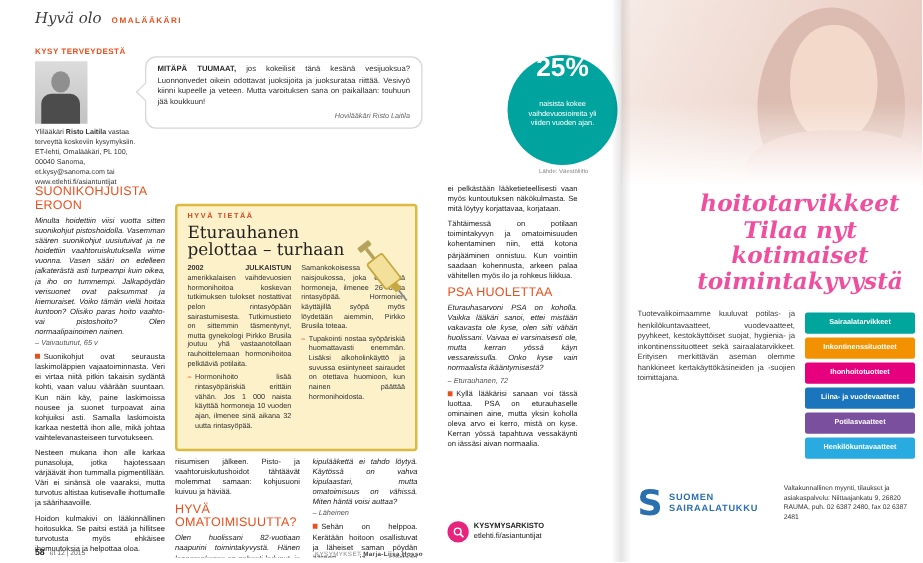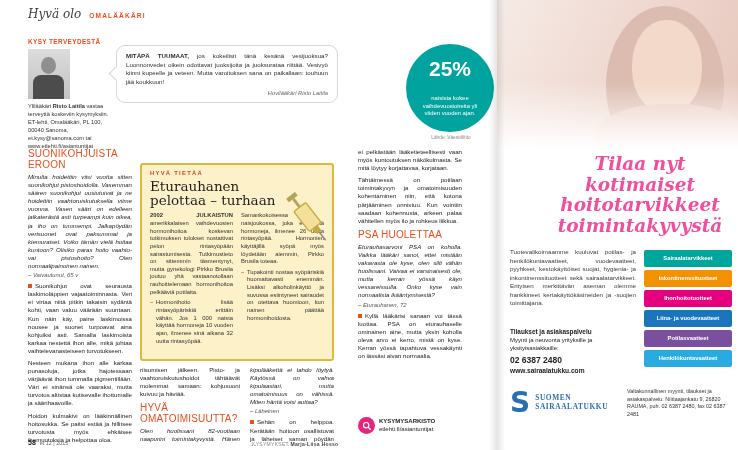--- a/index.html
+++ b/index.html
@@ -25,21 +25,21 @@
   .b { font-weight:bold; }
 
   
   .bubble { position:absolute; left:116px; top:45px; width:222px; min-height:58px; border:1px solid #d6d6d6; border-radius:9px; padding:6px 9px 5px; background:#fff; }
   .bubble:before { content:""; position:absolute; left:-6px; top:22px; width:10px; height:10px; background:#fff; border-left:1px solid #d6d6d6; border-bottom:1px solid #d6d6d6; transform:rotate(45deg); }
   .bubble-text { font-size:6.2px; line-height:1.4; color:#2e2e2e; text-align:justify; }
   .bubble-sign { text-align:right; font-size:5.8px; font-style:italic; color:#666; margin-top:3px; }
 
   
   .stat-wrap { position:absolute; left:406px; top:44px; width:90px; }
-  .stat-circle { width:88px; height:88px; border-radius:50%; background:#00a39e; color:#fff; display:flex; flex-direction:column; align-items:center; justify-content:center; text-align:center;gap:14px; }
+  .stat-circle { width:88px; height:88px; border-radius:50%; background:#00a39e; color:#fff; display:flex; flex-direction:column; align-items:center; text-align:center;gap:14px; }
   .stat-value { font-size:21px; font-weight:bold; line-height:1; margin-bottom:2px; }
   .stat-text { font-size:5.9px; line-height:1.3; width:68px; }
   .stat-source { font-size:4.8px; color:#8a8a8a; text-align:center; margin-top:3px; }
 
   
   .h-article { color:#e8501e; font-weight:normal; font-size:10px; letter-spacing:.2px; margin-bottom:3px; }
   .q { font-size:6.1px; line-height:1.33; font-style:italic; color:#222; text-align:justify; }
   .sig { font-size:5.9px; font-style:italic; color:#555; margin:2px 0 4px; }
   .a { font-size:6.1px; line-height:1.33; color:#222; text-align:justify; margin-bottom:4px; }
   .mark { display:inline-block; width:4px; height:4px; background:#e8501e; margin-right:3px; }
@@ -86,21 +86,21 @@
   .orders-title { font-weight:bold; font-size:6.4px; }
   .orders-text { font-size:6px; line-height:1.35; margin-top:1px; }
   .orders-phone { font-size:8.5px; font-weight:bold; margin-top:3px; }
   .orders-site { font-size:6.6px; font-weight:bold; margin-top:2px; }
 
   .ad-buttons { position:absolute; left:147px; top:250px; width:88px; display:flex; flex-direction:column; gap:3px; }
   .ad-btn { min-height:17px; border-radius:2px; color:#fff; font-weight:bold; font-size:5.8px; line-height:1.15; display:flex; align-items:center; justify-content:center; text-align:center; padding:2px 5px; }
 
   .ad-logo { position:absolute; left:13px; top:388px; display:flex; align-items:center; gap:5px; }
   .logo-mark { font-family:"DejaVu Sans", sans-serif; font-weight:bold; font-size:28px; line-height:30px; color:#2a6fb0; }
-  .logo-text { font-size:7.4px; font-weight:bold; color:#2a6fb0; line-height:1.15; letter-spacing:.6px;font-family:Liberation Serif, serif; }
+  .logo-text { font-size:7.4px; font-weight:bold; color:#2a6fb0; line-height:1.15; letter-spacing:.6px; }
   .logo-text span { display:block; }
   .ad-contact { position:absolute; left:130px; top:388px; width:104px; font-size:5.4px; line-height:1.4; color:#333; }
 </style>
 </head>
 <body>
 
 <div class="spread">
 
   <div class="page-left">
 
@@ -219,33 +219,27 @@
 
   <div class="page-right">
 
     <div class="ad-photo">
       <div class="hair"></div>
       <div class="face"></div>
       <div class="shoulder"></div>
     </div>
 
     <div class="ad-headline" style="color: rgb(239, 79, 158);">
+      <span>hoitotarvikkeet</span>
       <span>Tilaa nyt kotimaiset</span>
-      <span>hoitotarvikkeet</span>
       <span>toimintakyvystä</span>
     </div>
 
     <p class="ad-text">Tuotevalikoimaamme kuuluvat potilas- ja henkilökuntavaatteet, vuodevaatteet, pyyhkeet, kestokäyttöiset suojat, hygienia- ja inkontinenssituotteet sekä sairaalatarvikkeet. Erityisen merkittävän aseman olemme hankkineet kertakäyttökäsineiden ja -suojien toimittajana.</p>
 
-    <div class="ad-orders">
-      <div class="orders-title">Tilaukset ja asiakaspalvelu</div>
-      <div class="orders-text">Myynti ja neuvonta yrityksille ja yksityisasiakkaille:</div>
-      <div class="orders-phone">02 6387 2480</div>
-      <div class="orders-site">www.sairaalatukku.com</div>
-    </div>
 
     <div class="ad-buttons">
       <div class="ad-btn" style="background: rgb(0, 166, 156);">
           <span>Sairaalatarvikkeet</span>
         </div>
       <div class="ad-btn" style="background: rgb(243, 146, 0);">
           <span>Inkontinenssituotteet</span>
         </div>
       <div class="ad-btn" style="background: rgb(230, 0, 126);">
           <span>Ihonhoitotuotteet</span>

